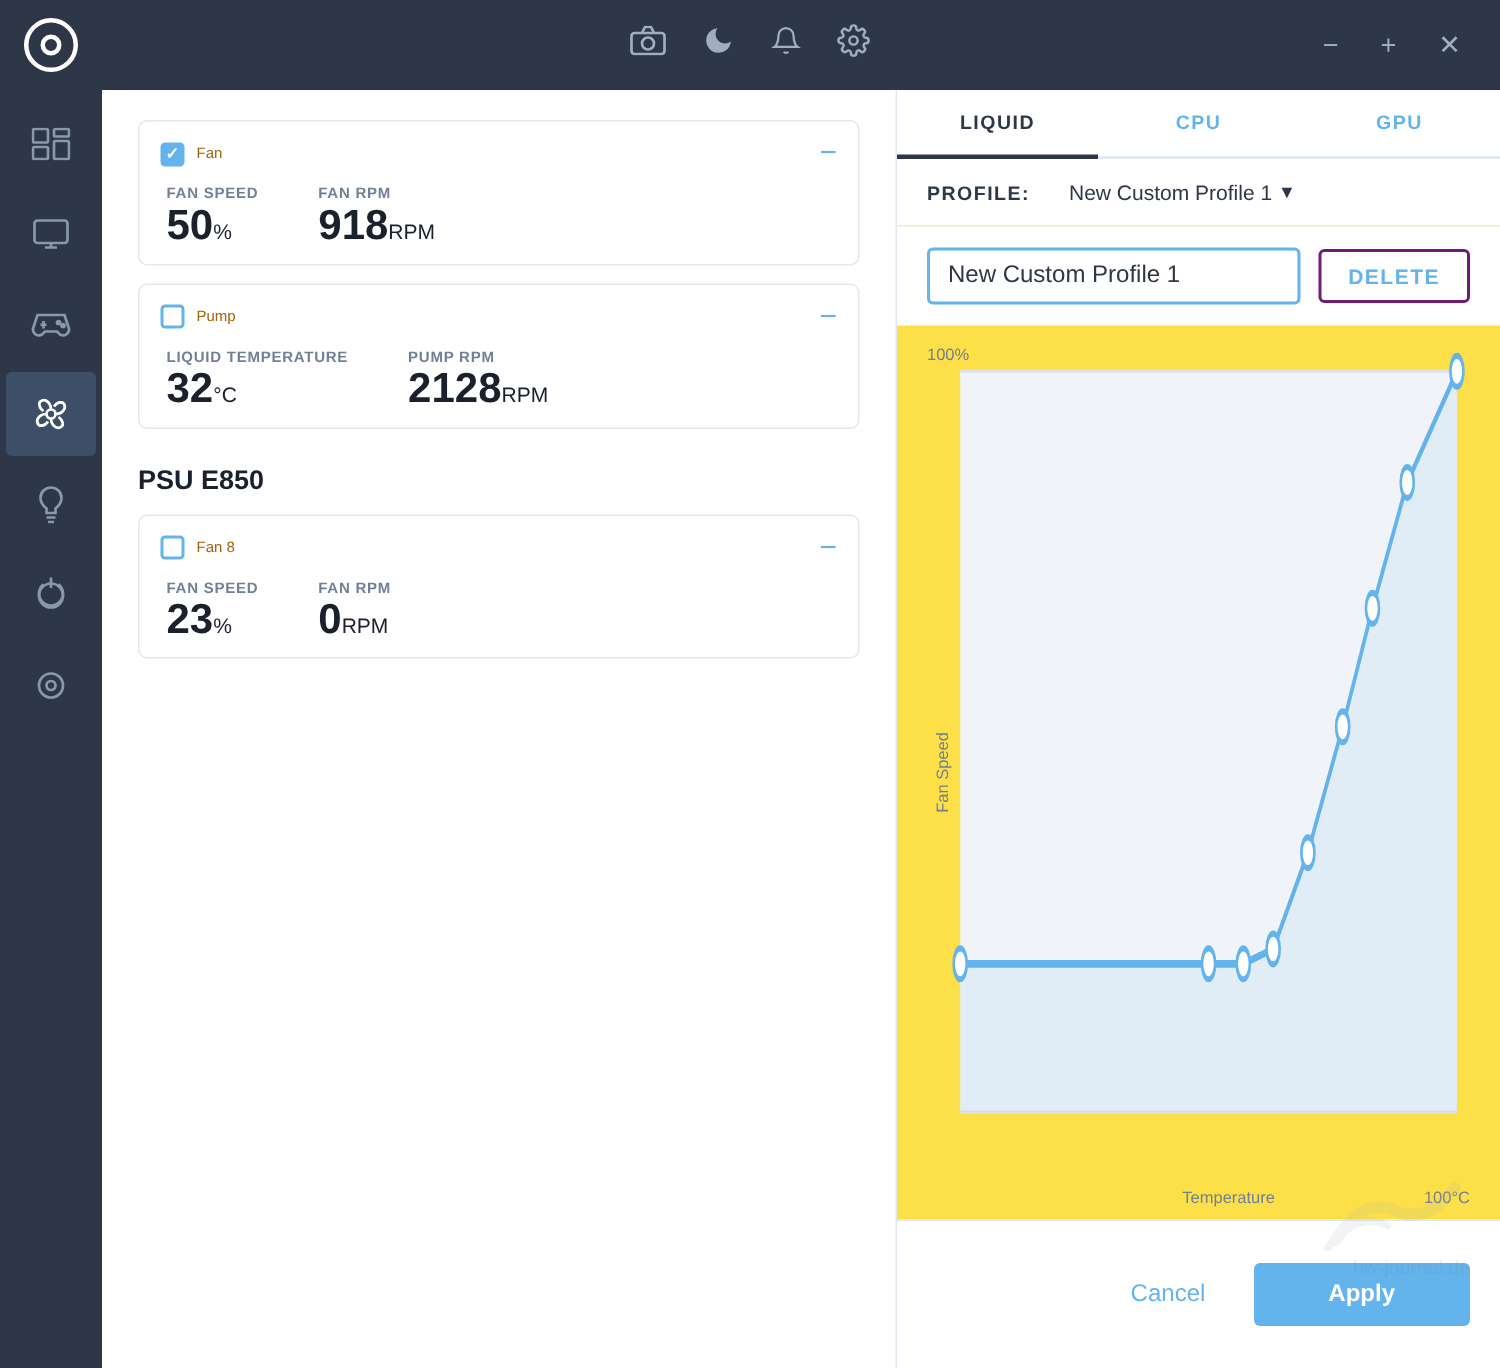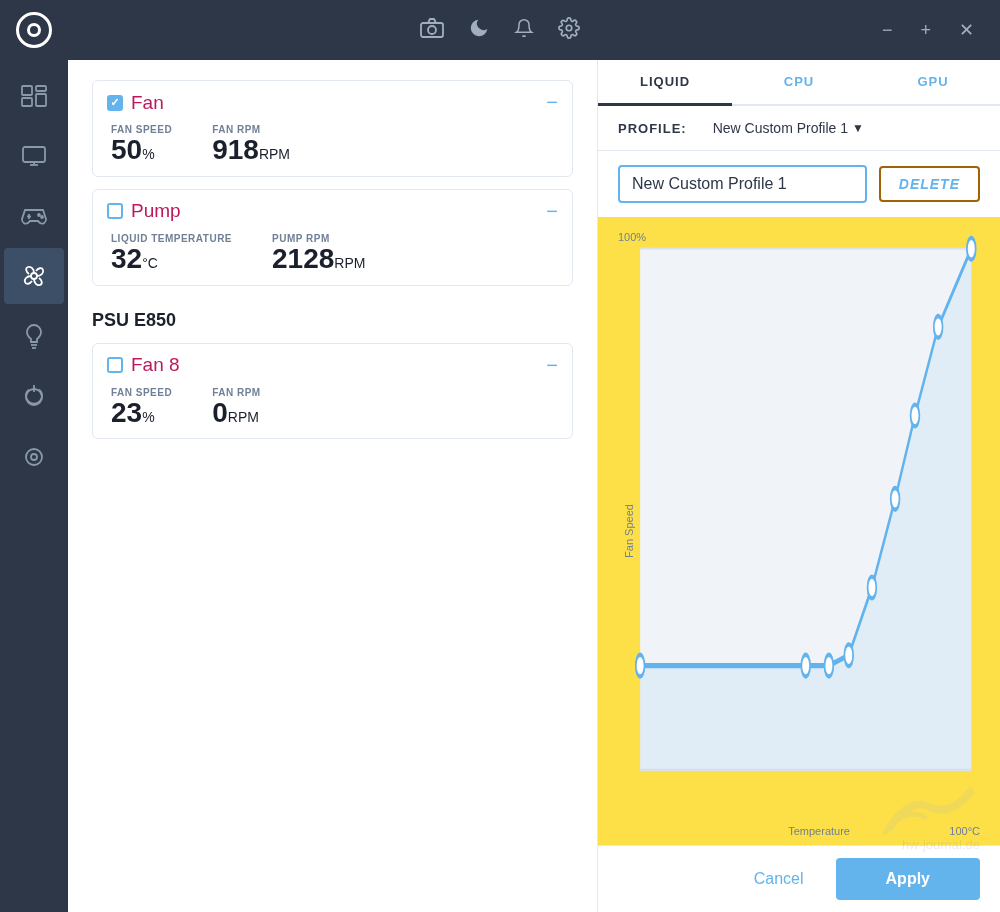--- a/index.html
+++ b/index.html
@@ -47,21 +47,21 @@
       border: 1px solid #e2e8f0; border-radius: 6px; padding: 10px 14px; margin-bottom: 12px;
     }
     .component-header { display: flex; align-items: center; justify-content: space-between; margin-bottom: 10px; }
     .component-name-row { display: flex; align-items: center; gap: 8px; }
     .checkbox {
       width: 16px; height: 16px; border: 2px solid #63b3ed; border-radius: 3px;
       display: flex; align-items: center; justify-content: center; cursor: pointer; flex-shrink: 0;
     }
     .checkbox.checked { background: #63b3ed; }
     .checkbox.checked::after { content: '✓'; color: white; font-size: 11px; font-weight: bold; }
-    .component-name { font-size: 19px; color: #be185d; font-weight: 500; }
+    .component-name { font-size: 10px; color: #a16207; font-weight: 500; }
     .minus-btn { color: #63b3ed; font-size: 20px; cursor: pointer; font-weight: 300; }
 
     .stats-row { display: flex; gap: 40px; padding-left: 4px; }
     .stat-item { display: flex; flex-direction: column; }
     .stat-label { font-size: 10px; color: #718096; font-weight: 600; letter-spacing: 0.5px; text-transform: uppercase; }
     .stat-value { font-size: 28px; font-weight: 700; color: #1a202c; line-height: 1.1; }
     .stat-unit { font-size: 14px; font-weight: 400; color: #1a202c; }
 
     
     .tabs-bar {
@@ -84,41 +84,41 @@
 
     
     .profile-editor-bar {
       display: flex; align-items: center; padding: 14px 20px; gap: 12px; background: white;
     }
     .profile-input {
       flex: 1; border: 2px solid #63b3ed; border-radius: 4px; padding: 8px 12px;
       font-size: 16px; color: #2d3748; outline: none;
     }
     .delete-btn {
-      background: white; border: 2px solid #a16207; color: #63b3ed; border-radius: 4px;
-      padding: 8px 18px; font-size: 14px; font-weight: 700; cursor: pointer; letter-spacing: 1px; font-style: italic;
+      background: white; border: 2px solid #701a75; color: #63b3ed; border-radius: 4px;
+      padding: 8px 18px; font-size: 14px; font-weight: 700; cursor: pointer; letter-spacing: 1px;
     }
 
     
     .chart-area {
       flex: 1; position: relative; padding: 10px 20px 10px 16px; overflow: hidden;
     }
     .chart-100-label { position: absolute; top: 14px; left: 20px; font-size: 11px; color: #718096; }
     .chart-y-label {
       position: absolute; left: 4px; top: 50%; transform: translateY(-50%) rotate(-90deg);
       font-size: 11px; color: #718096; white-space: nowrap;
     }
     .chart-x-label { position: absolute; bottom: 28px; left: 50%; transform: translateX(-50%); font-size: 11px; color: #718096; }
     .chart-100c { position: absolute; bottom: 28px; right: 20px; font-size: 11px; color: #718096; }
 
     .chart-svg { width: 100%; height: 100%; }
 
     
     .bottom-bar {
-      display: flex; justify-content: flex-end; align-items: center; padding: 12px 20px; gap: 12px;
+      display: flex; justify-content: flex-end; align-items: center; padding: 28px 20px; gap: 12px;
       background: white; border-top: 1px solid #e2e8f0;
     }
     .cancel-btn {
       background: transparent; border: none; color: #63b3ed; font-size: 16px; cursor: pointer; padding: 10px 20px;
     }
     .apply-btn {
       background: #63b3ed; border: none; color: white; font-size: 16px; font-weight: 600;
       padding: 12px 50px; border-radius: 4px; cursor: pointer;
     }
 

